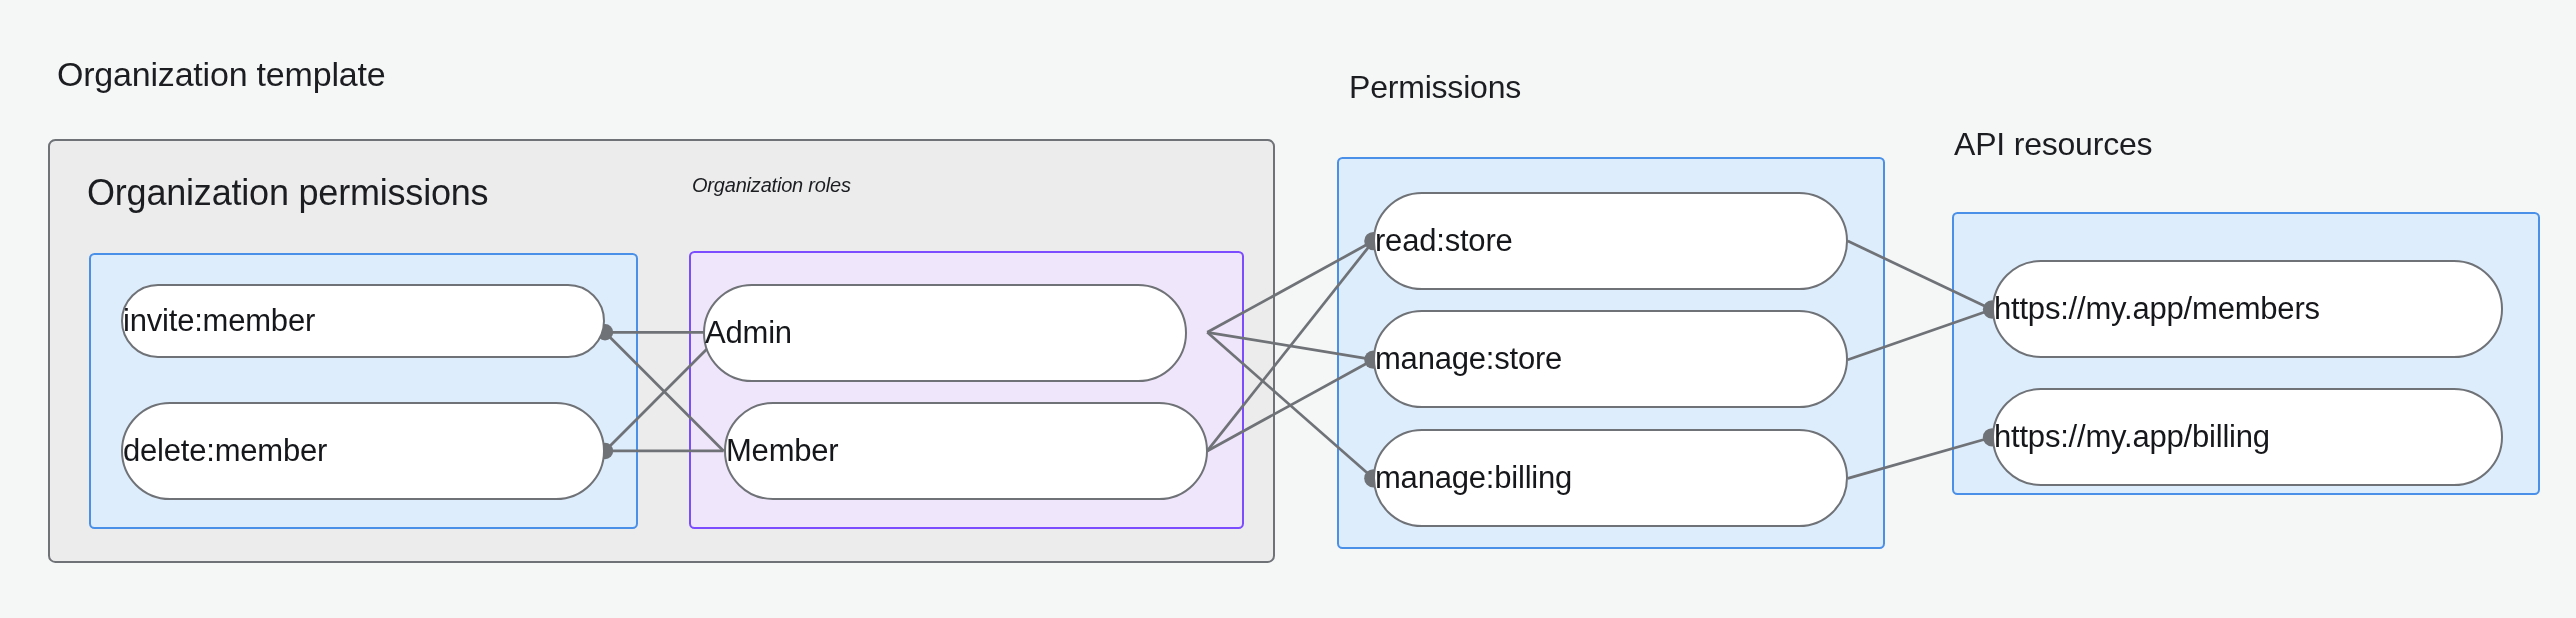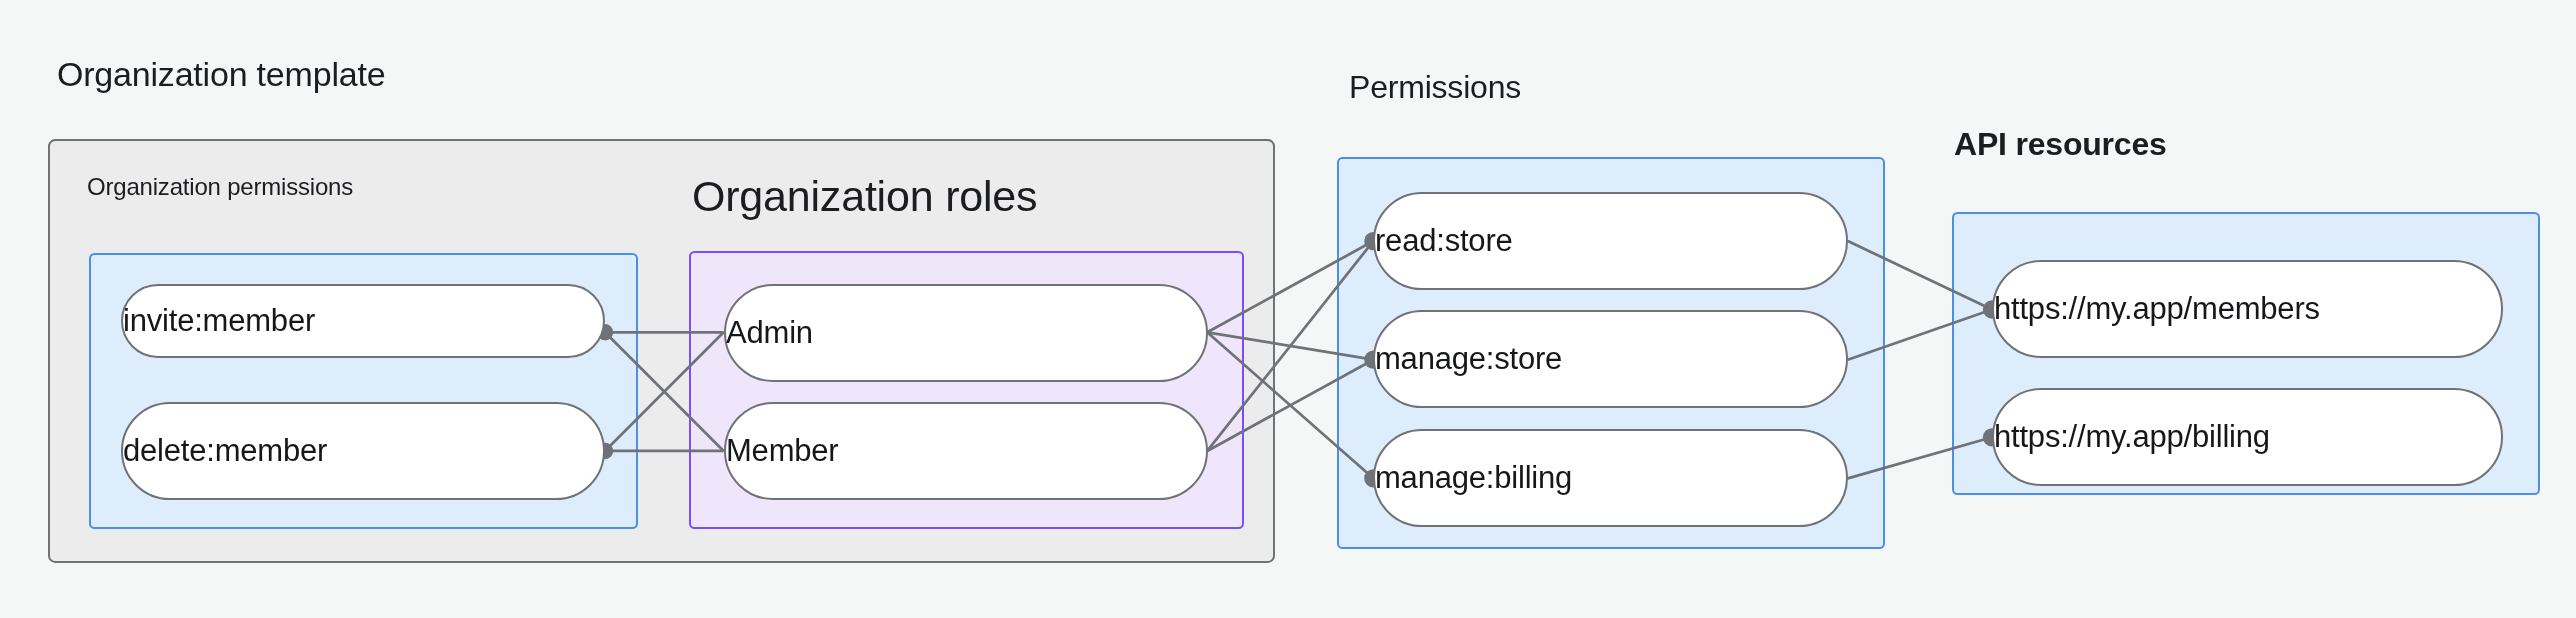--- a/index.html
+++ b/index.html
@@ -72,24 +72,24 @@
 
 <div id="stage">
 
   <div class="group group-outer" id="g-org-template" style="left: 48px; top: 139px; width: 1227px; height: 424px;"></div>
   <div class="group group-blue" id="g-org-perms" style="left: 89px; top: 253px; width: 549px; height: 276px;"></div>
   <div class="group group-purple" id="g-org-roles" style="left: 689px; top: 251px; width: 555px; height: 278px;"></div>
   <div class="group group-blue" id="g-perms" style="left: 1337px; top: 157px; width: 548px; height: 392px;"></div>
   <div class="group group-blue" id="g-api" style="left: 1952px; top: 212px; width: 588px; height: 283px;"></div>
 
   <div class="caption" id="c-org-template" style="left: 57px; top: 57px; font-size: 34px;">Organization template</div>
-  <div class="caption small" id="c-org-perms" style="left: 87px; top: 175px; font-size: 24px;">Organization permissions</div>
-  <div class="caption small" id="c-org-roles" style="left: 692px; top: 175px; font-size: 43px;">Organization roles</div>
+  <div class="caption small" id="c-org-perms" style="left: 87px; top: 175px; font-size: 36px;">Organization permissions</div>
+  <div class="caption small" id="c-org-roles" style="left: 692px; top: 175px; font-size: 20px; font-style: italic;">Organization roles</div>
   <div class="caption small" id="c-perms" style="left: 1349px; top: 71px; font-size: 32px;">Permissions</div>
-  <div class="caption small" id="c-api" style="left: 1954px; top: 128px; font-size: 32px; font-weight: bold;">API resources</div>
+  <div class="caption small" id="c-api" style="left: 1954px; top: 128px; font-size: 32px;">API resources</div>
 
   <svg id="edges" viewBox="0 0 2823 678" xmlns="http://www.w3.org/2000/svg">
       <line x1="663" y1="364" x2="793" y2="364"></line>
       <line x1="663" y1="364" x2="793" y2="494"></line>
       <line x1="663" y1="494" x2="793" y2="494"></line>
       <line x1="663" y1="494" x2="793" y2="364"></line>
       <line x1="1323" y1="364" x2="1505" y2="264"></line>
       <line x1="1323" y1="364" x2="1505" y2="394"></line>
       <line x1="1323" y1="364" x2="1505" y2="524"></line>
       <line x1="1323" y1="494" x2="1505" y2="264"></line>
@@ -106,21 +106,21 @@
       <circle cx="2183" cy="479" r="10"></circle>
     </svg>
 
   <div id="node-layer">
       <div class="node" style="left: 121px; top: 284px; width: 484px; height: 74px;">
         <span>invite:member</span>
       </div>
       <div class="node" style="left: 121px; top: 402px; width: 484px; height: 98px;">
         <span>delete:member</span>
       </div>
-      <div class="node" style="left: 724px; top: 284px; width: 484px; height: 98px;">
+      <div class="node" style="left: 703px; top: 284px; width: 484px; height: 98px;">
         <span>Admin</span>
       </div>
       <div class="node" style="left: 724px; top: 402px; width: 484px; height: 98px;">
         <span>Member</span>
       </div>
       <div class="node" style="left: 1373px; top: 192px; width: 475px; height: 98px;">
         <span>read:store</span>
       </div>
       <div class="node" style="left: 1373px; top: 310px; width: 475px; height: 98px;">
         <span>manage:store</span>

